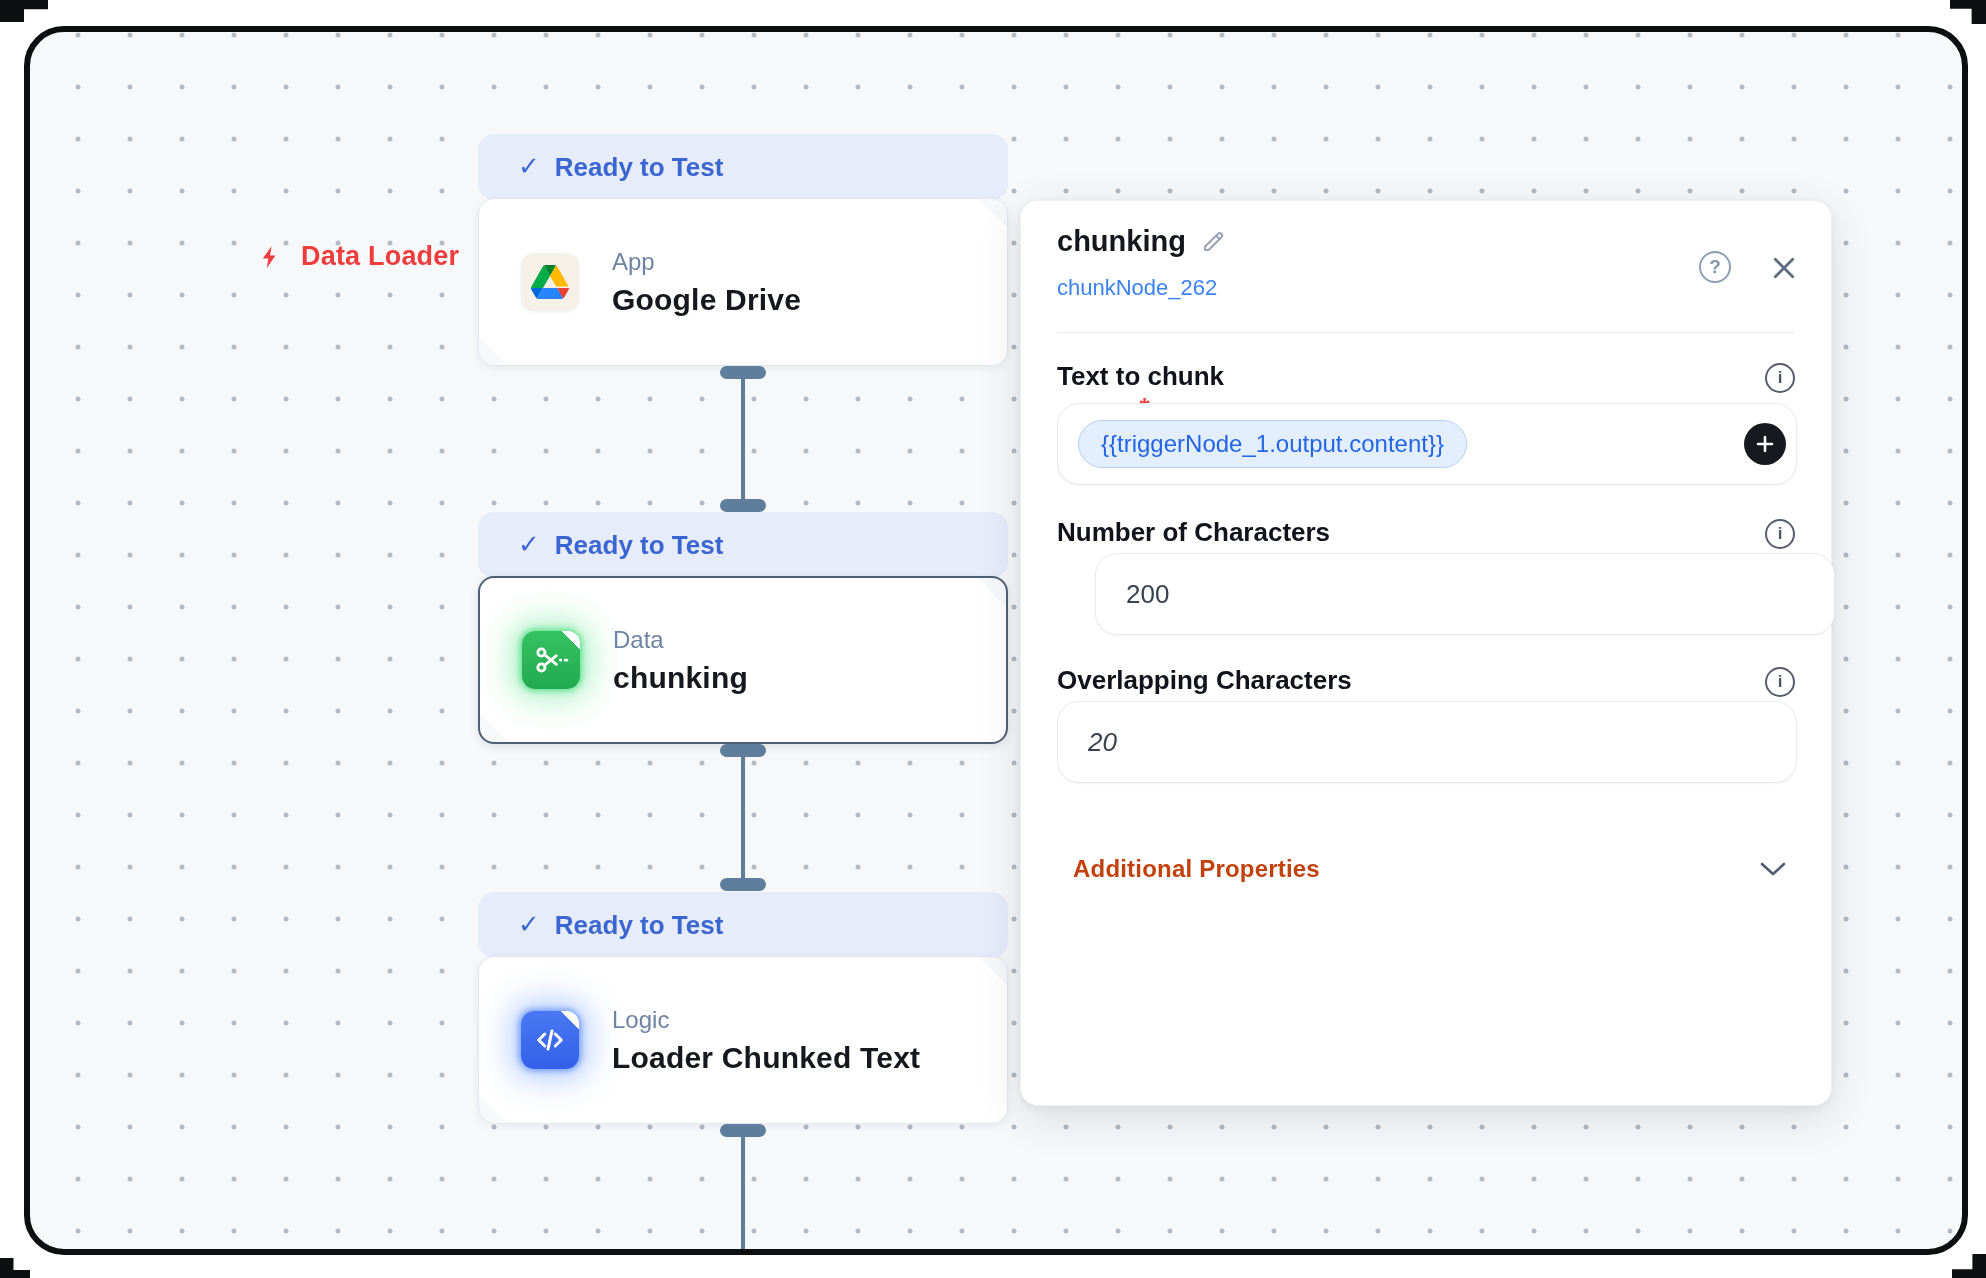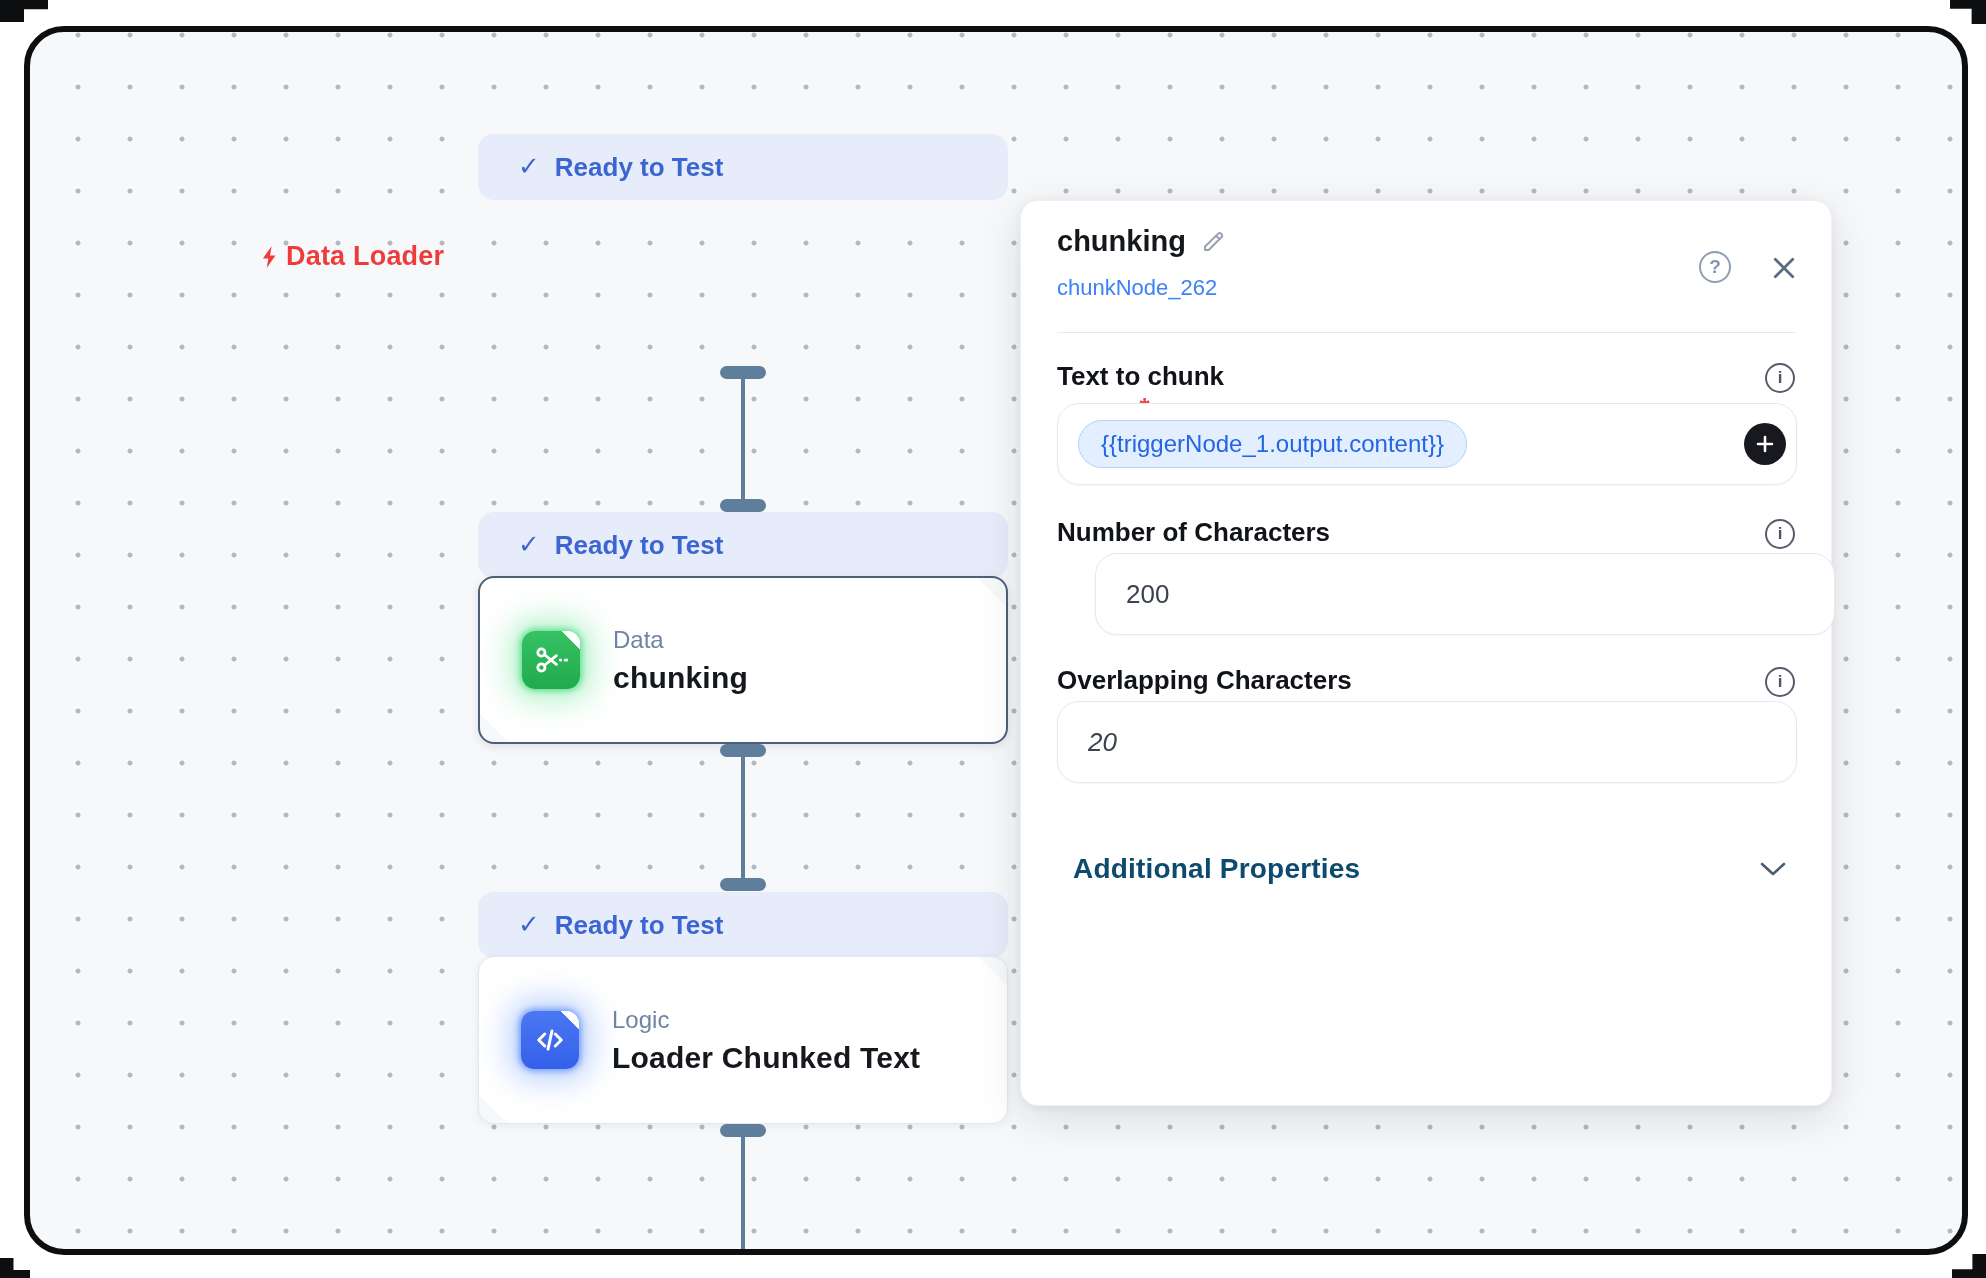--- a/index.html
+++ b/index.html
@@ -20,21 +20,21 @@
     position:absolute;left:24px;top:26px;width:1944px;height:1229px;
     box-sizing:border-box;border:6px solid #0d0e10;border-radius:40px;
     background-color:#f7f8fa;
     background-image:radial-gradient(circle,#b3bac4 2.2px,rgba(0,0,0,0) 2.8px);
     background-size:52px 52px;background-position:22px 29px;
     overflow:hidden;
   }
 
   
   .flow-label{
-    position:absolute;left:229px;top:209px;display:flex;align-items:center;gap:3px;
+    position:absolute;left:229px;top:209px;display:flex;align-items:center;gap:18px;
     color:#ee3b3b;font-size:27px;font-weight:700;letter-spacing:.2px;
   }
   .flow-label svg{display:block;}
 
   
   .node-group{position:absolute;left:448px;width:530px;height:232px;}
   .badge{
     position:absolute;left:0;top:0;right:0;height:66px;
     background:#e7ecfb;border-radius:16px;
     display:flex;align-items:center;padding-left:40px;box-sizing:border-box;
@@ -115,21 +115,21 @@
     margin-left:20px;height:46px;display:inline-flex;align-items:center;
     background:#e3effe;border:1.5px solid #b5d2f7;border-radius:24px;
     padding:0 22px;font-size:24px;color:#2465e3;
   }
   .plus-btn{
     position:absolute;right:10px;top:50%;transform:translateY(-50%);
     width:42px;height:42px;border-radius:50%;background:#17191f;
     display:flex;align-items:center;justify-content:center;
   }
   .addprops{position:absolute;left:52px;top:648px;height:40px;display:flex;align-items:center;
-    font-size:28px;font-weight:700;color:#0c4a6e;letter-spacing:.2px;}
+    font-size:24px;font-weight:700;color:#c2410c;letter-spacing:.2px;}
   .chevron{position:absolute;left:738px;top:660px;}
 </style>
 </head>
 <body>
 
 <div class="crop tl"></div>
 <div class="crop tr"></div>
 <div class="crop bl"></div>
 <div class="crop br"></div>
 
@@ -139,20 +139,36 @@
     <svg width="24" height="26" viewBox="0 0 24 24">
         <path d="M12.6 1.2 3.9 13.4h5.5L7.7 23l8.8-12.4h-5.5z" fill="#ee3b3b"></path>
       </svg>
     <span>Data Loader</span>
   </div>
 
   <div class="node-group" style="top:102px;">
     <div class="badge">
       <span class="check">✓</span>
       <span>Ready to Test</span>
+    </div>
+    <div class="card">
+      <div class="node-icon drive-tile">
+        <svg width="38" height="34" viewBox="0 0 87.3 78">
+          <path d="m6.6 66.85 3.85 6.65c.8 1.4 1.95 2.5 3.3 3.3l13.75-23.8h-27.5c0 1.55.4 3.1 1.2 4.5z" fill="#0066da"></path>
+          <path d="m43.65 25-13.75-23.8c-1.35.8-2.5 1.9-3.3 3.3l-25.4 44a9.06 9.06 0 0 0-1.2 4.5h27.5z" fill="#00ac47"></path>
+          <path d="m73.55 76.8c1.35-.8 2.5-1.9 3.3-3.3l1.6-2.75 7.65-13.25c.8-1.4 1.2-2.95 1.2-4.5h-27.5l5.85 11.5z" fill="#ea4335"></path>
+          <path d="m43.65 25 13.75-23.8c-1.35-.8-2.9-1.2-4.5-1.2h-18.5c-1.6 0-3.15.45-4.5 1.2z" fill="#00832d"></path>
+          <path d="m59.8 53h-32.3l-13.75 23.8c1.35.8 2.9 1.2 4.5 1.2h50.8c1.6 0 3.15-.45 4.5-1.2z" fill="#2684fc"></path>
+          <path d="m73.4 26.5-12.7-22c-.8-1.4-1.95-2.5-3.3-3.3l-13.75 23.8 14.15 24.5h27.45c0-1.55-.4-3.1-1.2-4.5z" fill="#ffba00"></path>
+        </svg>
+      </div>
+      <div class="node-text">
+        <span class="node-cat">App</span>
+        <span class="node-title">Google Drive</span>
+      </div>
     </div>
   </div>
 
   <div class="cap" style="top:334px;"></div>
   <div class="cline" style="top:340px;height:133px;"></div>
   <div class="cap" style="top:467px;"></div>
 
   <div class="node-group" style="top:480px;">
     <div class="badge">
       <span class="check">✓</span>

